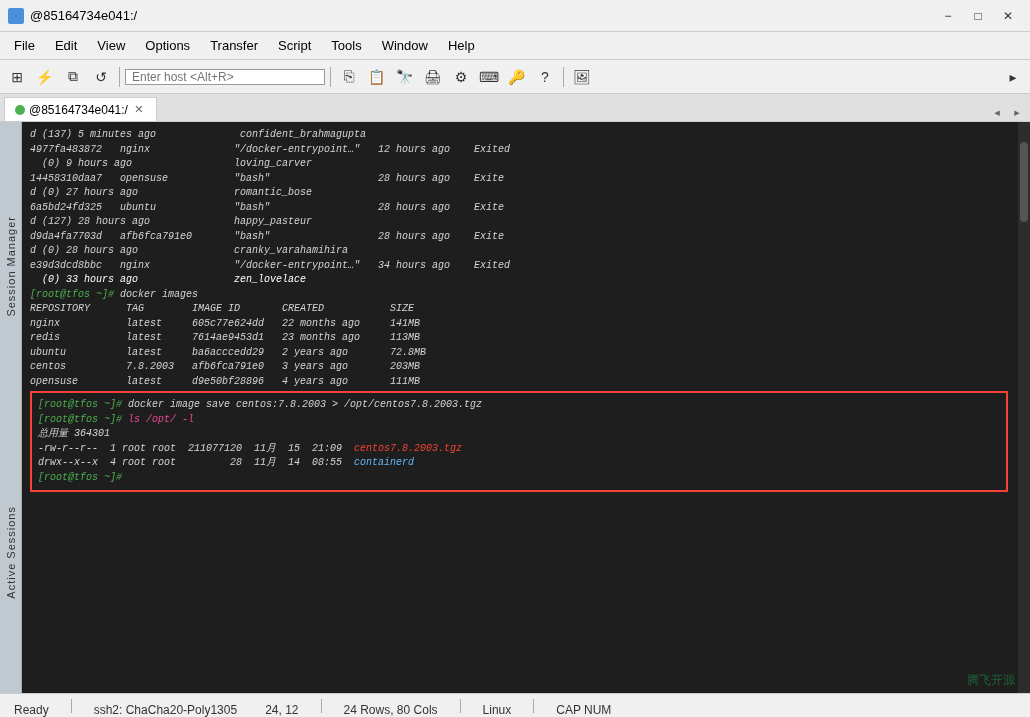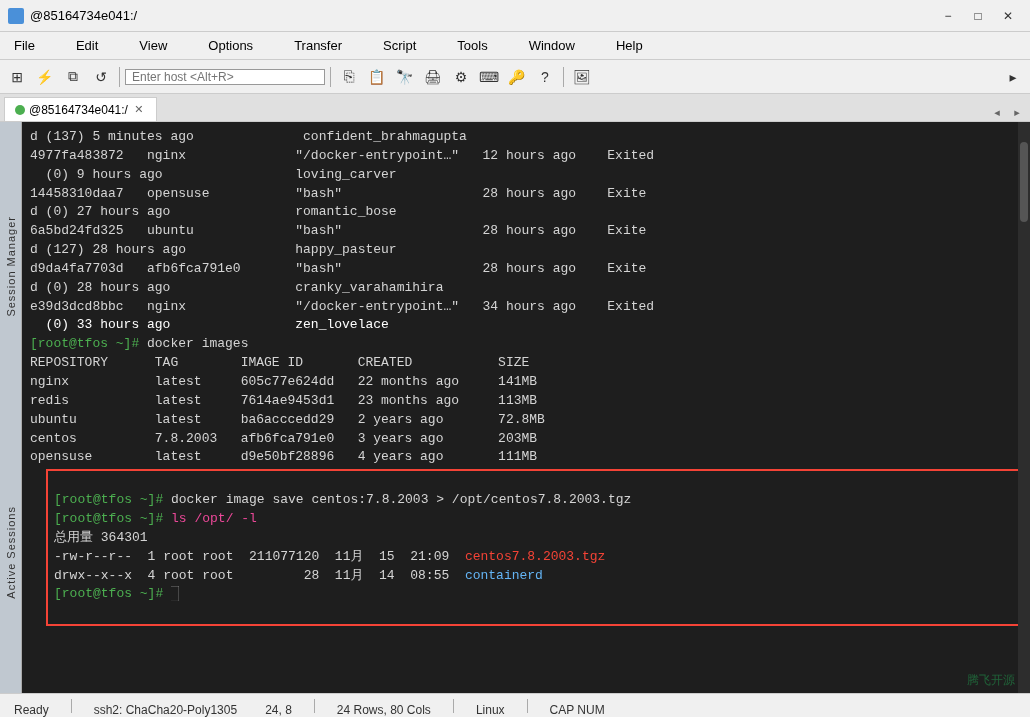--- a/index.html
+++ b/index.html
@@ -53,21 +53,20 @@
     }
 
     
     .menu-bar {
       background: #f0f0f0;
       height: 28px;
       display: flex;
       align-items: center;
       padding: 0 4px;
       border-bottom: 1px solid #ccc;
-      gap: 21px;
     }
     .menu-item {
       padding: 3px 10px;
       cursor: pointer;
       font-size: 13px;
       color: #000;
       border-radius: 2px;
     }
 
     
@@ -197,24 +196,25 @@
       background: #1e1e1e;
       overflow: hidden;
       position: relative;
     }
     .terminal {
       width: 100%;
       height: 100%;
       background: #1e1e1e;
       color: #d4d4d4;
       font-family: 'Courier New', Courier, monospace;
-      font-size: 13px;
+      font-size: 10px;
       line-height: 1.45;
       padding: 6px 8px;
       overflow: hidden;
+      font-style: italic;
     }
     .line { white-space: pre; display: block; }
 
     
     .status-bar {
       height: 24px;
       background: #f0f0f0;
       border-top: 1px solid #ccc;
       display: flex;
       align-items: center;
@@ -323,21 +323,21 @@
       <span class="line"><span style="color:#ffffff">  (0) 33 hours ago                zen_lovelace</span></span>
       <span class="line"><span style="color:#4caf50">[root@tfos ~]#</span><span style="color:#d4d4d4"> docker images</span></span>
       <span class="line"><span style="color:#d4d4d4">REPOSITORY      TAG        IMAGE ID       CREATED           SIZE</span></span>
       <span class="line"><span style="color:#d4d4d4">nginx           latest     605c77e624dd   22 months ago     141MB</span></span>
       <span class="line"><span style="color:#d4d4d4">redis           latest     7614ae9453d1   23 months ago     113MB</span></span>
       <span class="line"><span style="color:#d4d4d4">ubuntu          latest     ba6acccedd29   2 years ago       72.8MB</span></span>
       <span class="line"><span style="color:#d4d4d4">centos          7.8.2003   afb6fca791e0   3 years ago       203MB</span></span>
       <span class="line"><span style="color:#d4d4d4">opensuse        latest     d9e50bf28896   4 years ago       111MB</span></span>
 
       
-      <div style="border: 2px solid #f44336; padding: 20px 6px; margin: 2px 16px; display: inline-block; width: calc(100% - 14px);">
+      <div style="border: 2px solid #f44336; padding: 5px 6px; margin: 2px 0; display: inline-block; width: calc(100% - 14px);">
         <span class="line"><span style="color:#4caf50">[root@tfos ~]#</span><span style="color:#d4d4d4"> docker image save centos:7.8.2003 &gt; /opt/centos7.8.2003.tgz</span></span>
         <span class="line"><span style="color:#4caf50">[root@tfos ~]#</span><span style="color:#ec4899"> ls /opt/ -l</span></span>
         <span class="line"><span style="color:#d4d4d4">总用量 364301</span></span>
         <span class="line"><span style="color:#d4d4d4">-rw-r--r--  1 root root  211077120  11月  15  21:09  </span><span style="color:#f44336">centos7.8.2003.tgz</span></span>
         <span class="line"><span style="color:#d4d4d4">drwx--x--x  4 root root         28  11月  14  08:55  </span><span style="color:#64b5f6">containerd</span></span>
         <span class="line"><span style="color:#4caf50">[root@tfos ~]#</span><span style="color:#d4d4d4"> </span><span style="background:#d4d4d4; color:#1e1e1e;">█</span></span>
       </div>
 
     </div>
     <div style="position:absolute; right:0; top:0; width:12px; height:100%; background:#2d2d2d;">
@@ -347,20 +347,20 @@
     <div class="watermark" style="position:absolute; bottom:4px; right:15px; opacity:0.4; font-size:12px; color:#22c55e;">
       腾飞开源
     </div>
   </div>
 </div>
 
 <div class="status-bar">
   <span class="status-item">Ready</span>
   <div class="status-divider"></div>
   <span class="status-item">ssh2: ChaCha20-Poly1305</span>
-  <span class="status-item">24, 8</span>
+  <span class="status-item">24, 12</span>
   <div class="status-divider"></div>
   <span class="status-item">24 Rows, 80 Cols</span>
   <div class="status-divider"></div>
   <span class="status-item">Linux</span>
   <div class="status-divider"></div>
   <span class="status-item">CAP NUM</span>
 </div>
 
 </body></html>

